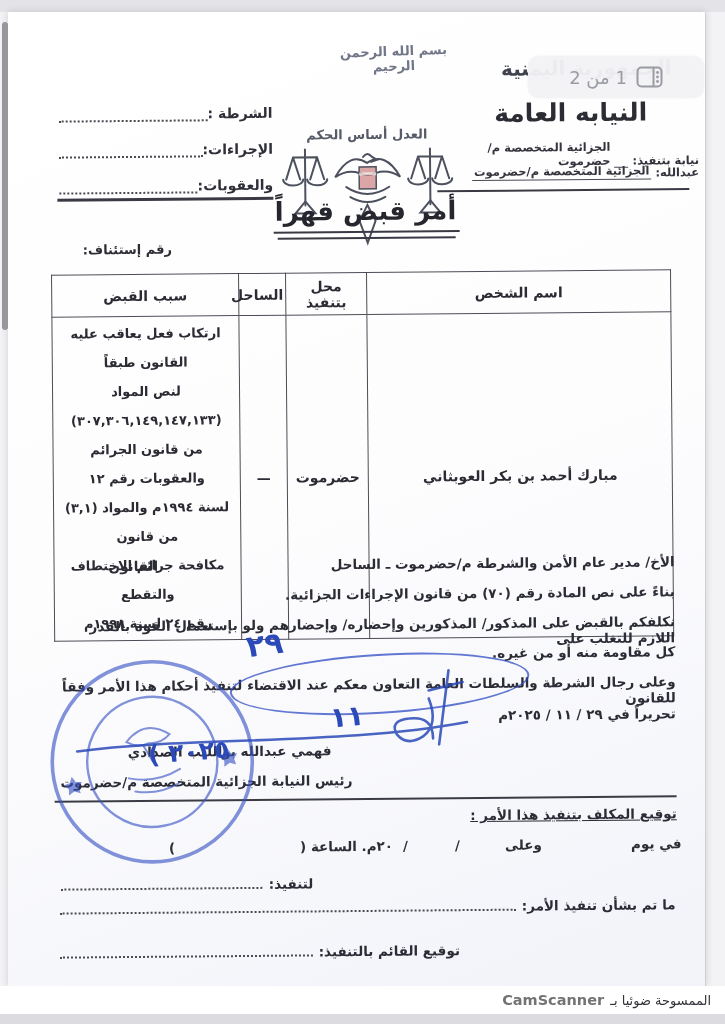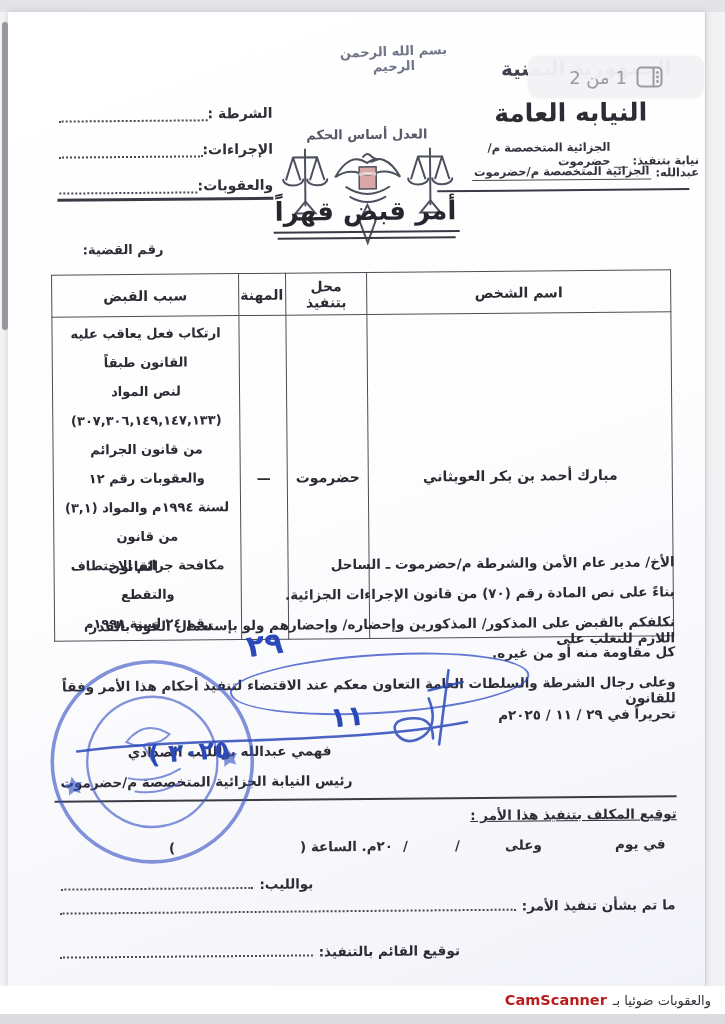--- a/index.html
+++ b/index.html
@@ -50,21 +50,21 @@
   .fillrow .dotline{margin:0 6px 3px 0;}
   
   .ink{color:#2b49b8;z-index:31;}
   .oval{left:228px;top:654px;width:300px;height:60px;border:2.6px solid rgba(45,75,195,.75);
     border-radius:50%;transform:rotate(-3deg);z-index:30;}
   .hw{position:absolute;font-weight:bold;}
   
   .cam-bar{position:absolute;left:0;top:986px;width:725px;height:28px;background:#ffffff;
     display:flex;direction:rtl;align-items:center;padding-right:14px;gap:6px;z-index:80;}
   .cam-ar{font-size:13px;color:#33333a;}
-  .cam-brand{font-size:14.5px;font-weight:bold;color:#b91c1c;direction:ltr;}
+  .cam-brand{font-size:14.5px;font-weight:bold;color:#737373;direction:ltr;}
 </style>
 </head>
 <body>
 
 <div id="stage">
 
   <div class="strip-top"></div>
 
   <div id="paper"></div>
 
@@ -119,34 +119,34 @@
         <span class="b">والعقوبات:</span>
         <span class="dotline"></span>
       </div>
     </div>
     <div class="abs hline" style="left:60px;top:196px;width:216px;height:3.2px;"></div>
 
     <div class="abs title b">أمر قبض قهراً</div>
     <div class="abs hline" style="left:276px;top:231px;width:186px;height:2.4px;"></div>
     <div class="abs hline" style="left:280px;top:237px;width:178px;height:2px;"></div>
 
-    <div class="abs case-label b">رقم القضية:</div>
+    <div class="abs case-label b">رقم إستئناف:</div>
 
     <table class="abs" style="left:53px;top:272px;">
       <colgroup>
           <col style="width:304px">
           <col style="width:81px">
           <col style="width:47px">
           <col style="width:187px">
         </colgroup>
       <tbody>
           <tr>
         <th>اسم الشخص</th>
         <th>محل بتنفيذ</th>
-        <th>المهنة</th>
+        <th>الساحل</th>
         <th>سبب القبض</th>
       </tr>
       <tr class="cell-body">
         <td class="cell-name">مبارك أحمد بن بكر العوبثاني</td>
         <td class="cell-name">حضرموت</td>
         <td class="cell-name">—</td>
         <td class="reason">
           <span>ارتكاب فعل يعاقب عليه القانون طبقاً</span>
           <span>لنص المواد (٣٠٧,٣٠٦,١٤٩,١٤٧,١٣٣)</span>
           <span>من قانون الجرائم والعقوبات رقم ١٢</span>
@@ -166,29 +166,29 @@
     <div class="abs p" style="left:52px;top:616px;width:622px;">نكلفكم بالقبض على المذكور/ المذكورين وإحضاره/ وإحضارهم ولو بإستعمال القوة بالقدر اللازم للتغلب على</div>
     <div class="abs p" style="left:52px;top:646px;width:622px;">كل مقاومة منه أو من غيره.</div>
     <div class="abs p" style="left:52px;top:676px;width:622px;">وعلى رجال الشرطة والسلطات العامة التعاون معكم عند الاقتضاء لتنفيذ أحكام هذا الأمر وفقاً للقانون</div>
     <div class="abs p" style="left:52px;top:708px;width:622px;">تحريراً في ٢٩ / ١١ / ٢٠٢٥م</div>
     <div class="abs p" style="left:105px;top:742px;width:245px;text-align:center;">فهمي عبدالله بوالليب الصدادي</div>
     <div class="abs p" style="left:48px;top:772px;width:312px;text-align:center;">رئيس النيابة الجزائية المتخصصة م/حضرموت</div>
     <div class="abs hr2"></div>
 
     <div class="abs p sec-hdr" style="left:52px;top:808px;width:622px;">توقيع المكلف بتنفيذ هذا الأمر :</div>
     <div class="abs dayline" style="left:0;top:838px;width:725px;height:22px;">
-      <span style="left:612px;">في يوم</span>
+      <span style="left:628px;">في يوم</span>
       <span style="left:502px;">وعلى</span>
       <span style="left:452px;">/</span>
       <span style="left:400px;">/</span>
       <span style="left:272px;width:118px;direction:rtl;text-align:right;">٢٠م. الساعة (</span>
       <span style="left:166px;">)</span>
     </div>
     <div class="abs fillrow" style="left:58px;top:874px;width:252px;">
-      <span class="p">بوالليب:</span>
+      <span class="p">لتنفيذ:</span>
       <span class="dotline"></span>
     </div>
     <div class="abs fillrow" style="left:56px;top:898px;width:616px;">
       <span class="p">ما تم بشأن تنفيذ الأمر:</span>
       <span class="dotline"></span>
     </div>
     <div class="abs fillrow" style="left:56px;top:942px;width:400px;">
       <span class="p">توقيع القائم بالتنفيذ:</span>
       <span class="dotline"></span>
     </div>
@@ -237,19 +237,19 @@
       <rect x="1.5" y="1.5" width="24" height="19" rx="4" fill="none" stroke="#9a9ca4" stroke-width="2"></rect>
       <line x1="17.5" y1="2" x2="17.5" y2="20" stroke="#9a9ca4" stroke-width="2"></line>
       <circle cx="21.5" cy="6.5" r="1.4" fill="#9a9ca4"></circle>
       <circle cx="21.5" cy="11" r="1.4" fill="#9a9ca4"></circle>
       <circle cx="21.5" cy="15.5" r="1.4" fill="#9a9ca4"></circle>
     </svg>
     <span class="pill-text">1 من 2</span>
   </div>
 
   <div class="cam-bar">
-    <span class="cam-ar">والعقوبات ضوئيا بـ</span>
+    <span class="cam-ar">الممسوحة ضوئيا بـ</span>
     <span class="cam-brand">CamScanner</span>
   </div>
 
   <div class="strip-bottom"></div>
 
 </div>
 
 </body></html>

